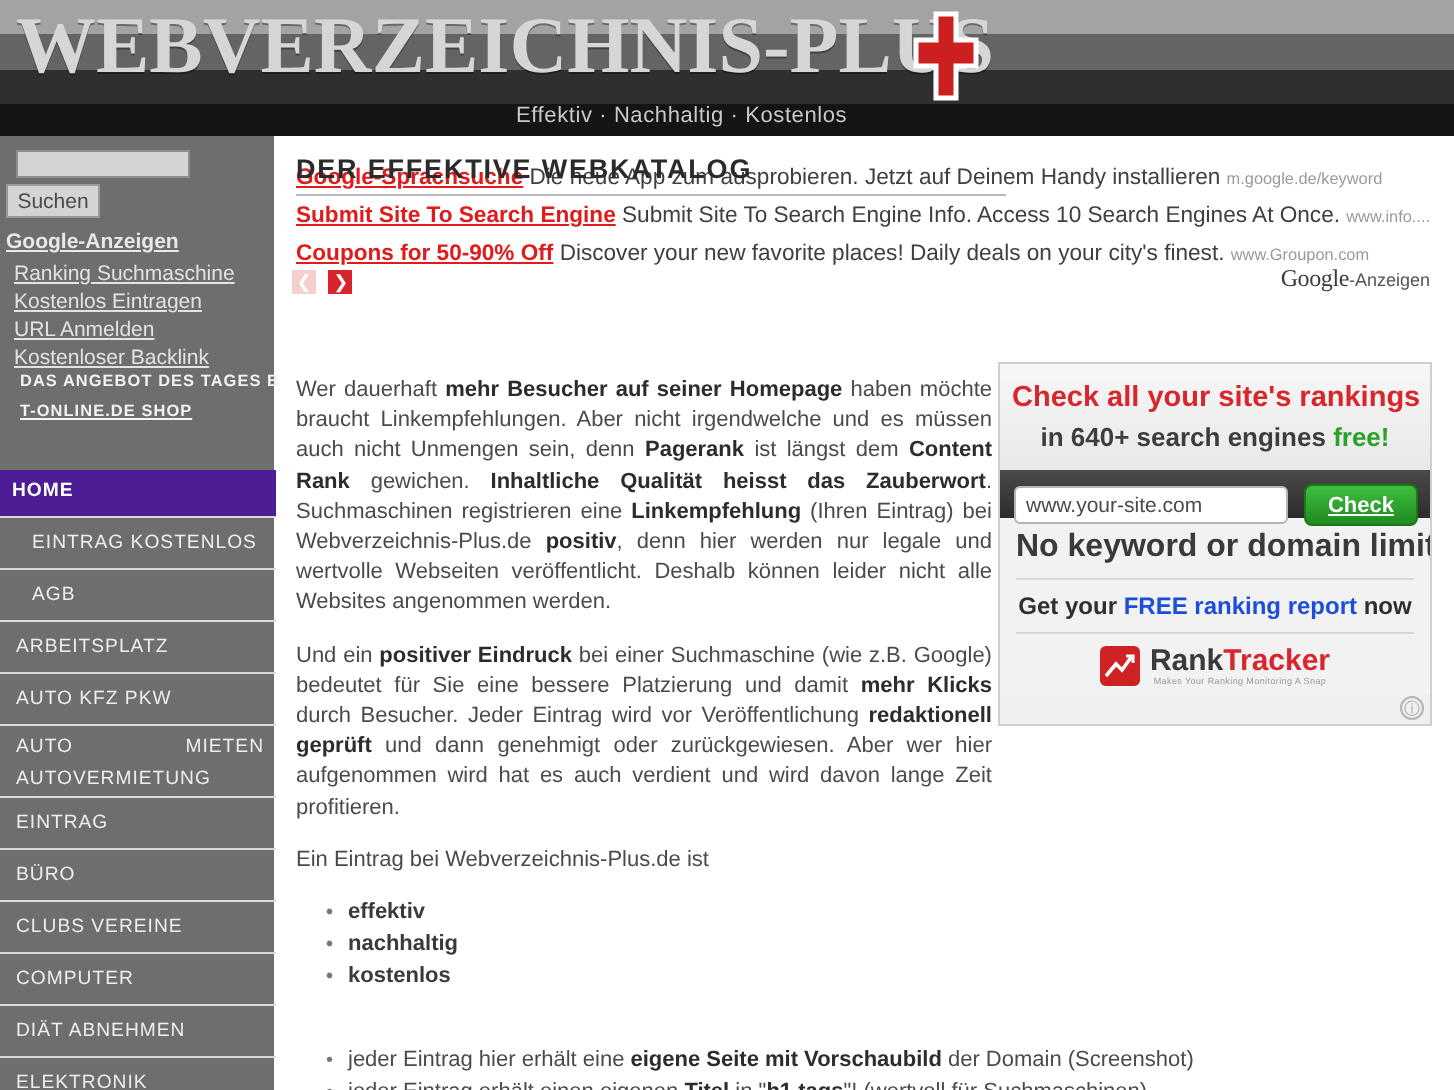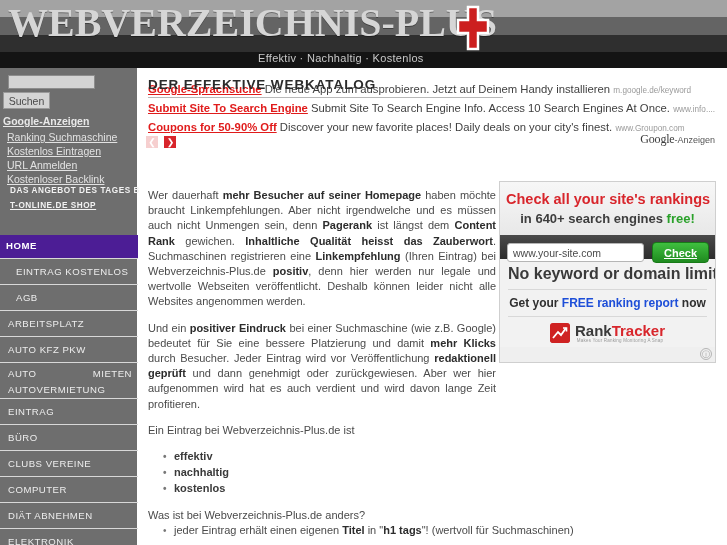--- a/index.html
+++ b/index.html
@@ -455,25 +455,25 @@
 
       <div id="article">
           <p>Wer dauerhaft <b>mehr Besucher auf seiner Homepage</b> haben möchte braucht Linkempfehlungen. Aber nicht irgendwelche und es müssen auch nicht Unmengen sein, denn <b>Pagerank</b> ist längst dem <b>Content Rank</b> gewichen. <b>Inhaltliche Qualität heisst das Zauberwort</b>. Suchmaschinen registrieren eine <b>Linkempfehlung</b> (Ihren Eintrag) bei Webverzeichnis-Plus.de <b>positiv</b>, denn hier werden nur legale und wertvolle Webseiten veröffentlicht. Deshalb können leider nicht alle Websites angenommen werden.</p>
           <p>Und ein <b>positiver Eindruck</b> bei einer Suchmaschine (wie z.B. Google) bedeutet für Sie eine bessere Platzierung und damit <b>mehr Klicks</b> durch Besucher. Jeder Eintrag wird vor Veröffentlichung <b>redaktionell geprüft</b> und dann genehmigt oder zurückgewiesen. Aber wer hier aufgenommen wird hat es auch verdient und wird davon lange Zeit profitieren.</p>
           <p>Ein Eintrag bei Webverzeichnis-Plus.de ist</p>
           <ul class="tight">
             <li>effektiv</li>
             <li>nachhaltig</li>
             <li>kostenlos</li>
           </ul>
-          <p>Was ist bei Webverzeichnis-Plus.de anders?</p>
         </div>
 
       <div id="lower-list">
           <ul>
+            <li>jeder Eintrag hier erhält eine <b>eigene Seite mit Vorschaubild</b> der Domain (Screenshot)</li>
             <li>jeder Eintrag erhält einen eigenen <b>Titel</b> in "<b>h1 tags</b>"! (wertvoll für Suchmaschinen)</li>
           </ul>
         </div>
 
       <div id="rt-banner">
         <div id="rt-head">
           <div id="rt-l1">Check all your site's rankings</div>
           <div id="rt-l2">
             <span>in 640+ search engines </span><span class="free">free!</span>
           </div>

